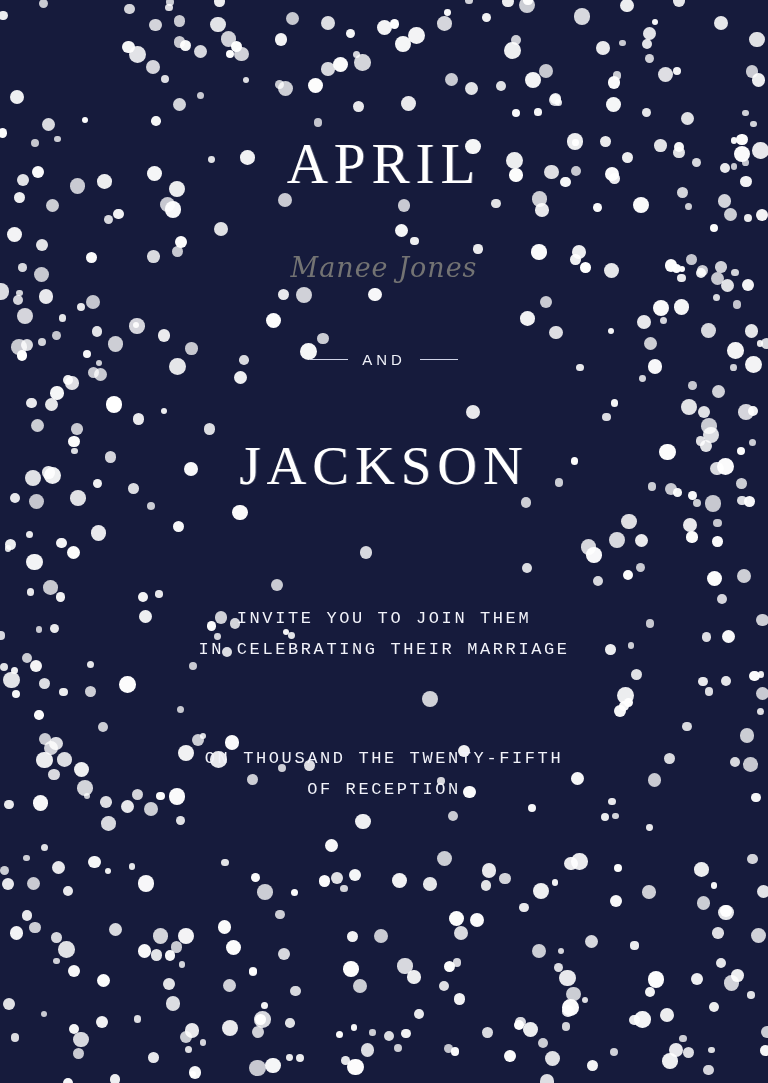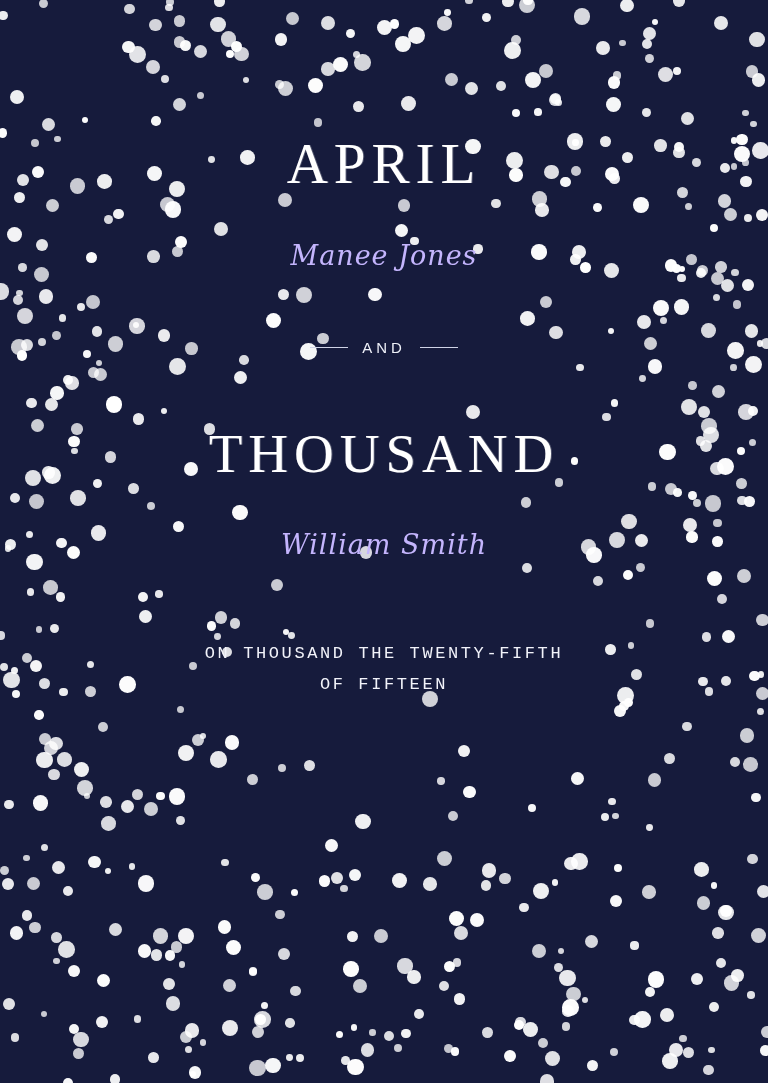--- a/index.html
+++ b/index.html
@@ -54,22 +54,22 @@
   }
   .name-primary.second {
     margin-top: 22px;
     font-size: 55px;
   }
   .name-script {
     font-family: "DejaVu Serif", serif;
     font-style: italic;
     font-size: 27px;
     letter-spacing: 1px;
-    margin-top: 0;
-    color: #c4b5fd;
+    margin-top: 12px;
+    color: #737373;
   }
   .and-row {
     display: flex;
     align-items: center;
     justify-content: center;
     gap: 14px;
     margin-top: 20px;
   }
   .and-row .rule {
     width: 38px;
@@ -668,25 +668,28 @@
 
     <div class="name-primary">APRIL</div>
     <div class="name-script">Manee Jones</div>
 
     <div class="and-row">
       <span class="rule"></span>
       <span class="and-word">AND</span>
       <span class="rule"></span>
     </div>
 
-    <div class="name-primary second">THOUSAND</div>
-    <div class="name-script">William Smith</div>
-
+    <div class="name-primary second">JACKSON</div>
+
+    <div class="body-block block-invite">
+      <div class="line">INVITE YOU TO JOIN THEM</div>
+      <div class="line">IN CELEBRATING THEIR MARRIAGE</div>
+    </div>
 
     <div class="body-block block-date">
       <div class="line">ON THOUSAND THE TWENTY-FIFTH</div>
-      <div class="line">OF FIFTEEN</div>
+      <div class="line">OF RECEPTION</div>
     </div>
 
 
 
   </div>
 </div>
 
 </body></html>

